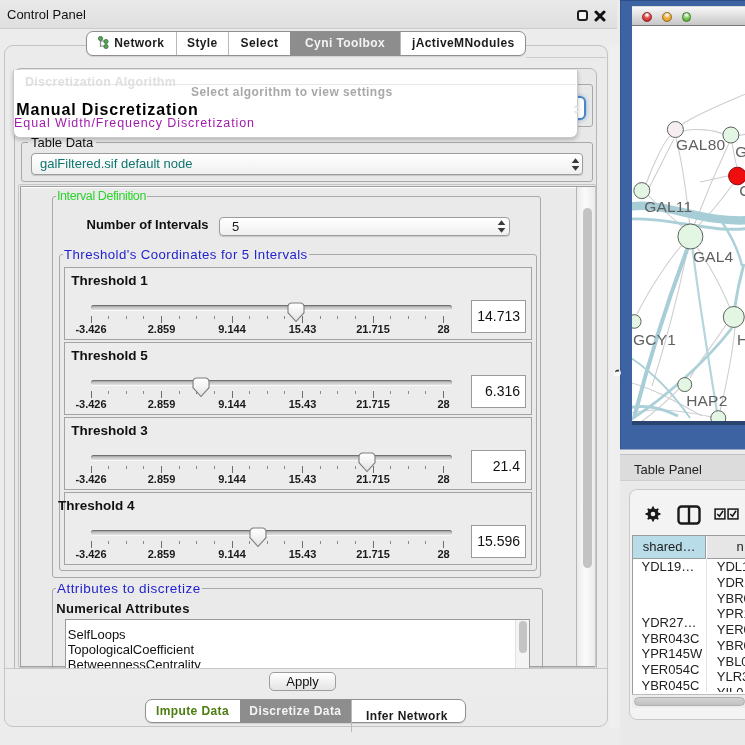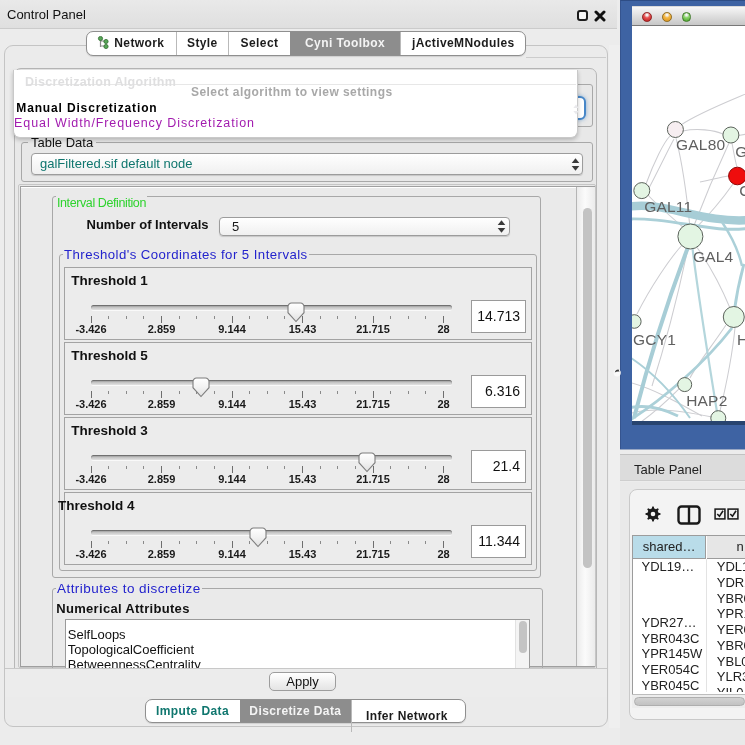--- a/index.html
+++ b/index.html
@@ -35,21 +35,21 @@
 <div class="abs" style="left:40px;top:156px;font-size:13px;color:#0f766e;">galFiltered.sif default node</div>
 <svg class="abs" style="left:570px;top:156.5px" width="11" height="15" viewBox="0 0 11 15">
     <path d="M5.5 1.2 L9.3 6 H1.7 Z" fill="#3a3a3a"></path>
     <path d="M5.5 13.8 L1.7 9 H9.3 Z" fill="#3a3a3a"></path>
   </svg>
 <div class="abs" style="left:17.7px;top:184.2px;width:578.5px;height:484px;border:1px solid #c6c6c6;border-radius:2px;"></div>
 <div class="abs" style="left:20.3px;top:185.8px;width:575.2px;height:480.8px;border:1px solid #9f9f9f;background:#eaeaea;box-shadow:inset 0 1px 0 #ffffff;"></div>
 <div class="abs" style="left:575.7px;top:187px;width:19px;height:478.5px;background:linear-gradient(90deg,#ebebeb,#fbfbfb 45%,#ebebeb);border-left:1px solid #b5b5b5;"></div>
 <div class="abs" style="left:583px;top:208.3px;width:8.5px;height:359.7px;background:#c3c3c3;border-radius:4.5px;"></div>
 <div class="abs" style="left:52.3px;top:196px;width:489.2px;height:381.5px;border:1px solid #a8a8a8;border-radius:3px;"></div>
-<div class="abs" style="left:56px;top:189px;font-size:12.5px;color:#2ed32e;background:#eaeaea;padding:7px 1px;letter-spacing:-0.4px;">Interval Definition</div>
+<div class="abs" style="left:56px;top:189px;font-size:12.5px;color:#2ed32e;background:#eaeaea;padding:0 1px;letter-spacing:-0.4px;">Interval Definition</div>
 <div class="abs" style="left:86.5px;top:217px;font-size:13px;font-weight:bold;color:#111;">Number of Intervals</div>
 <div class="abs" style="left:219.4px;top:216.5px;width:290.6px;height:19.5px;background:linear-gradient(#ffffff,#f0f0f0);border:1px solid #9c9c9c;border-radius:4px;box-shadow:0 1px 1px rgba(0,0,0,0.15);"></div>
 <div class="abs" style="left:232px;top:219px;font-size:13px;color:#1a1a1a;">5</div>
 <svg class="abs" style="left:496px;top:218.5px" width="11" height="15" viewBox="0 0 11 15">
     <path d="M5.5 1.2 L9.3 6 H1.7 Z" fill="#3a3a3a"></path>
     <path d="M5.5 13.8 L1.7 9 H9.3 Z" fill="#3a3a3a"></path>
   </svg>
 <div class="abs" style="left:58.7px;top:253.5px;width:478.3px;height:317.5px;border:1px solid #a8a8a8;border-radius:3px;"></div>
 <div class="abs" style="left:63px;top:247px;font-size:13.2px;color:#2323cd;background:#eaeaea;padding:0 1px;letter-spacing:0.45px;">Threshold's Coordinates for 5 Intervals</div>
 <div class="abs" style="left:64.2px;top:267px;width:468.1px;height:73.3px;border:1px solid #a3a3a3;background:#ececec;"></div>
@@ -208,39 +208,39 @@
 <svg class="abs" style="left:248.87px;top:526.5px" width="18" height="21" viewBox="0 0 18 21">
     <defs>
       <linearGradient id="th3" x1="0" y1="0" x2="0" y2="1">
         <stop offset="0" stop-color="#ffffff"></stop>
         <stop offset="0.5" stop-color="#f2f2f2"></stop>
         <stop offset="1" stop-color="#e0e0e0"></stop>
       </linearGradient>
     </defs>
     <path d="M4.5 1 h9 a3.5 3.5 0 0 1 3.5 3.5 v6.2 L9 19.5 L1 10.7 V4.5 a3.5 3.5 0 0 1 3.5 -3.5 z" fill="url(#th3)" stroke="#7d7d7d" stroke-width="1.1"></path>
   </svg>
-<div class="abs" style="left:471.0px;top:525px;width:55px;height:33px;background:#fff;border:1px solid #9a9a9a;font-size:14px;color:#111;text-align:right;line-height:31px;padding-right:5px;">11.344</div>
+<div class="abs" style="left:471.0px;top:525px;width:55px;height:33px;background:#fff;border:1px solid #9a9a9a;font-size:14px;color:#111;text-align:right;line-height:31px;padding-right:5px;">15.596</div>
 <div class="abs" style="left:52px;top:588px;width:490.5px;height:108px;border:1px solid #a8a8a8;border-radius:3px;"></div>
 <div class="abs" style="left:56px;top:580.5px;font-size:13.5px;color:#2323cd;background:#eaeaea;padding:0 1px;letter-spacing:0.45px;">Attributes to discretize</div>
 <div class="abs" style="left:56.3px;top:600.8px;font-size:13px;font-weight:bold;color:#111;letter-spacing:0.3px;">Numerical Attributes</div>
 <div class="abs" style="left:65.3px;top:618.8px;width:465px;height:60px;background:#fff;border:1px solid #9a9a9a;overflow:hidden;"></div>
 <div class="abs" style="left:67.8px;top:627.2px;font-size:13px;color:#111;line-height:15px;">SelfLoops<br>TopologicalCoefficient<br>BetweennessCentrality</div>
 <div class="abs" style="left:514.7px;top:619.8px;width:14.6px;height:58px;background:#f4f4f4;border-left:1px solid #e2e2e2;"></div>
 <div class="abs" style="left:518.7px;top:621.3px;width:8.6px;height:32px;background:#c4c4c4;border-radius:4.5px;"></div>
 <div class="abs" style="left:4.5px;top:667.5px;width:602.5px;height:29px;background:#ececec;border-top:1px solid #c8c8c8;"></div>
 <div class="abs" style="left:269px;top:672px;width:67px;height:18.5px;background:linear-gradient(#ffffff,#e4e4e4);border:1px solid #9d9d9d;border-radius:5px;font-size:13px;color:#111;display:flex;align-items:center;justify-content:center;">Apply</div>
 <div class="abs" style="left:145.4px;top:698.5px;width:321px;height:24.5px;background:#fff;border:1px solid #8f8f8f;border-radius:7px;overflow:hidden;display:flex;box-shadow:0 1px 1px rgba(0,0,0,0.12);"></div>
-<div class="abs" style="left:145.4px;top:699.5px;width:94.2px;height:22.5px;background:transparent;color:#0f766e;font-size:12px;font-weight:bold;letter-spacing:0.4px;display:flex;align-items:center;justify-content:center;">Impute Data</div>
+<div class="abs" style="left:145.4px;top:699.5px;width:94.2px;height:22.5px;background:transparent;color:#4d7c0f;font-size:12px;font-weight:bold;letter-spacing:0.4px;display:flex;align-items:center;justify-content:center;">Impute Data</div>
 <div class="abs" style="left:239.60000000000002px;top:699.5px;width:111.6px;height:22.5px;background:#8d8d8d;color:#f4f4f4;font-size:12px;font-weight:bold;letter-spacing:0.4px;display:flex;align-items:center;justify-content:center;">Discretize Data</div>
 <div class="abs" style="left:351.20000000000005px;top:699.5px;width:110.4px;height:32px;background:transparent;border-left:1px solid #b9b9b9;color:#1c1c1c;font-size:12px;font-weight:bold;letter-spacing:0.4px;display:flex;align-items:center;justify-content:center;">Infer Network</div>
 <div class="abs" style="left:12.8px;top:70px;width:564.8px;height:68px;background:#ffffff;border:1px solid #c9c9c9;border-top:none;border-radius:0 0 7px 7px;box-shadow:0 2px 4px rgba(0,0,0,0.22);z-index:50;"></div>
 <div class="abs" style="left:27px;top:84px;width:549px;height:1px;background:#e7e7e7;z-index:51;"></div>
 <div class="abs" style="left:25px;top:74.5px;font-size:12.5px;font-weight:bold;color:#dfdfe0;z-index:52;letter-spacing:0.3px;">Discretization Algorithm</div>
 <div class="abs" style="left:191px;top:85px;font-size:12px;font-weight:bold;color:#a8a8a8;z-index:52;letter-spacing:0.45px;">Select algorithm to view settings</div>
-<div class="abs" style="left:16.3px;top:100.5px;font-size:12px;font-weight:bold;color:#000;z-index:51;letter-spacing:0.85px;">Manual Discretization</div>
+<div class="abs" style="left:16.3px;top:100.5px;font-size:16px;font-weight:bold;color:#000;z-index:51;letter-spacing:0.85px;">Manual Discretization</div>
 <div class="abs" style="left:14.1px;top:115.5px;font-size:12.5px;color:#a21caf;z-index:51;letter-spacing:0.9px;">Equal Width/Frequency Discretization</div>
 <svg class="abs" style="left:572.5px;top:103.5px;z-index:52" width="6" height="11" viewBox="0 0 6 11">
     <path d="M3 0.5 L5.6 4 H0.4 Z" fill="#e9e9ec"></path>
     <path d="M3 10.5 L0.4 7 H5.6 Z" fill="#e9e9ec"></path>
   </svg>
 <div class="abs" style="left:620px;top:0px;width:125px;height:450.3px;background:#3e63a3;border-top:1.5px solid #2e4d85;border-left:1px solid #35548f;"></div>
 <div class="abs" style="left:631.6px;top:5.6px;width:113.4px;height:20.7px;background:linear-gradient(#f7f7f7,#c7c7c7);border-bottom:1px solid #787878;border-top:1px solid #dadada;"></div>
 <div class="abs" style="left:641.9px;top:12.2px;width:9.8px;height:9.8px;border-radius:50%;background:radial-gradient(circle at 50% 25%, rgba(255,255,255,0.95) 0%, rgba(255,255,255,0.5) 12%, #e85555 40%, #c62a2a 80%);border:1px solid #8c2020;"></div>
 <div class="abs" style="left:661.9px;top:12.2px;width:9.8px;height:9.8px;border-radius:50%;background:radial-gradient(circle at 50% 25%, rgba(255,255,255,0.95) 0%, rgba(255,255,255,0.5) 12%, #f3b845 40%, #e09c28 80%);border:1px solid #8f6a1d;"></div>
 <div class="abs" style="left:681.7px;top:12.2px;width:9.8px;height:9.8px;border-radius:50%;background:radial-gradient(circle at 50% 25%, rgba(255,255,255,0.95) 0%, rgba(255,255,255,0.5) 12%, #8bd46a 40%, #5cb23c 80%);border:1px solid #3f7a28;"></div>

